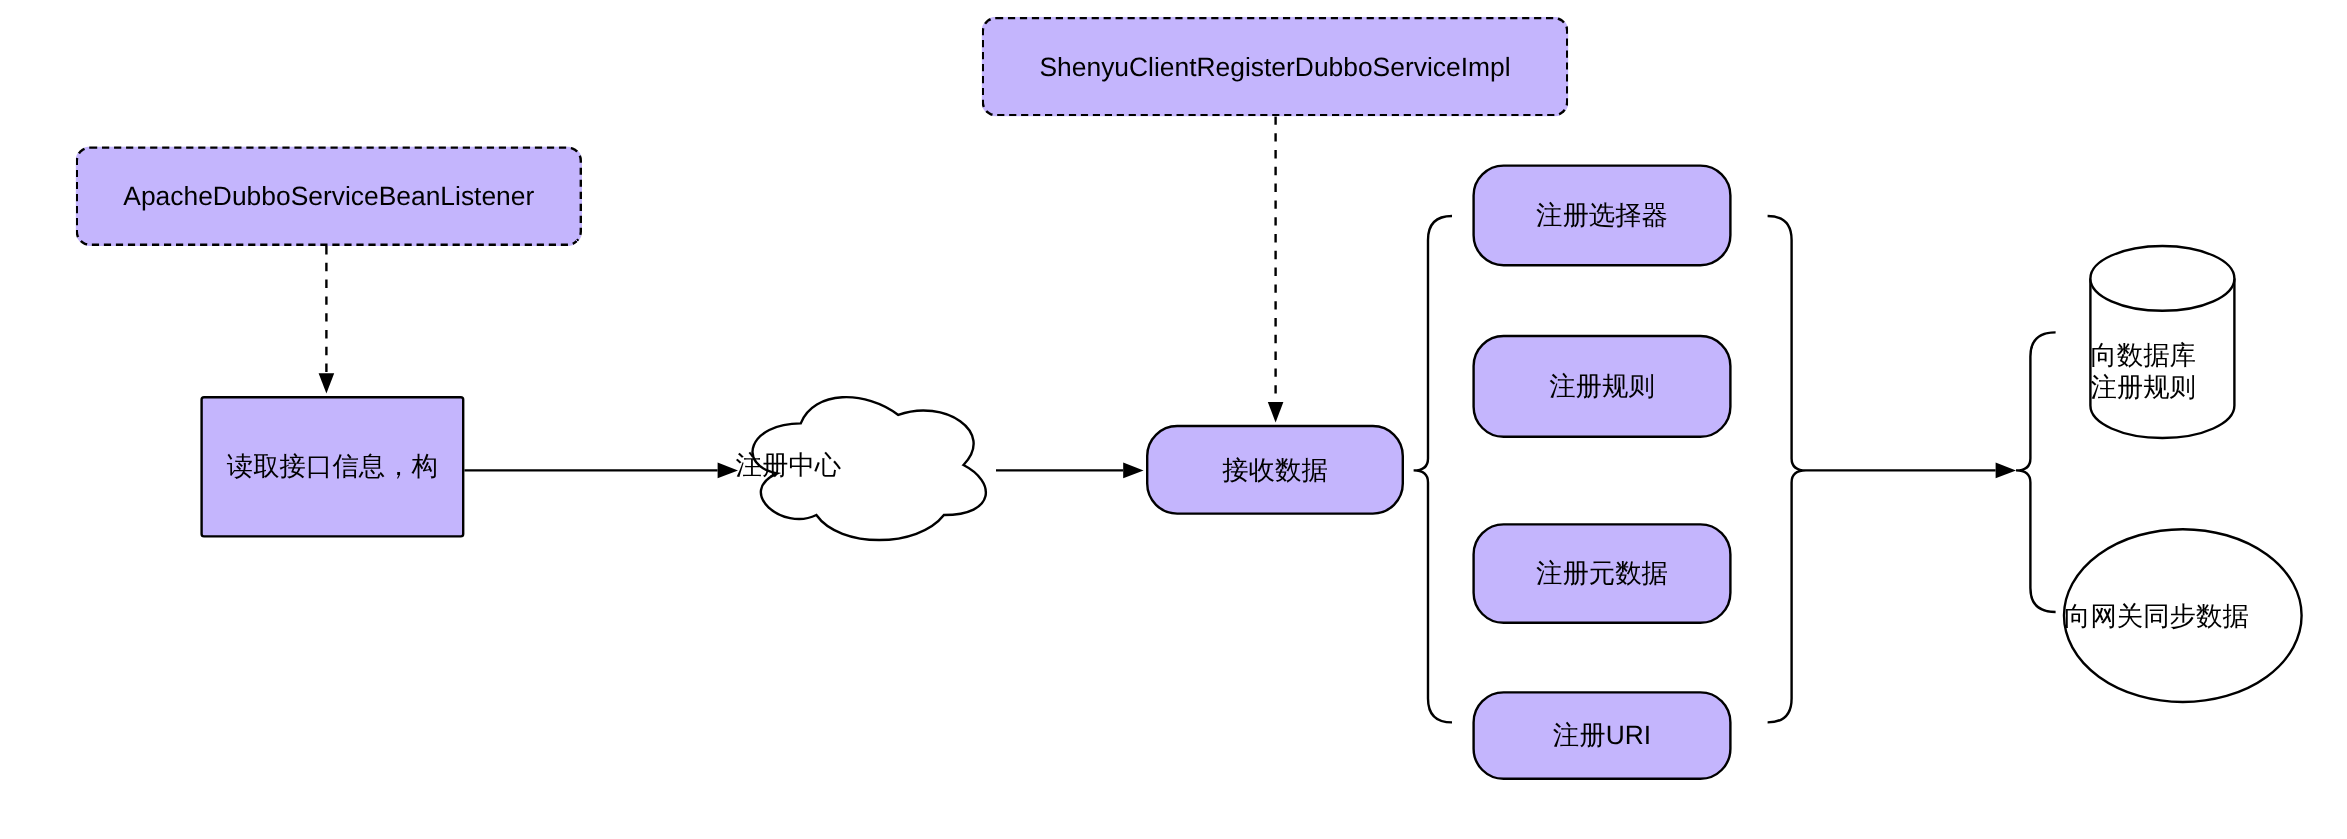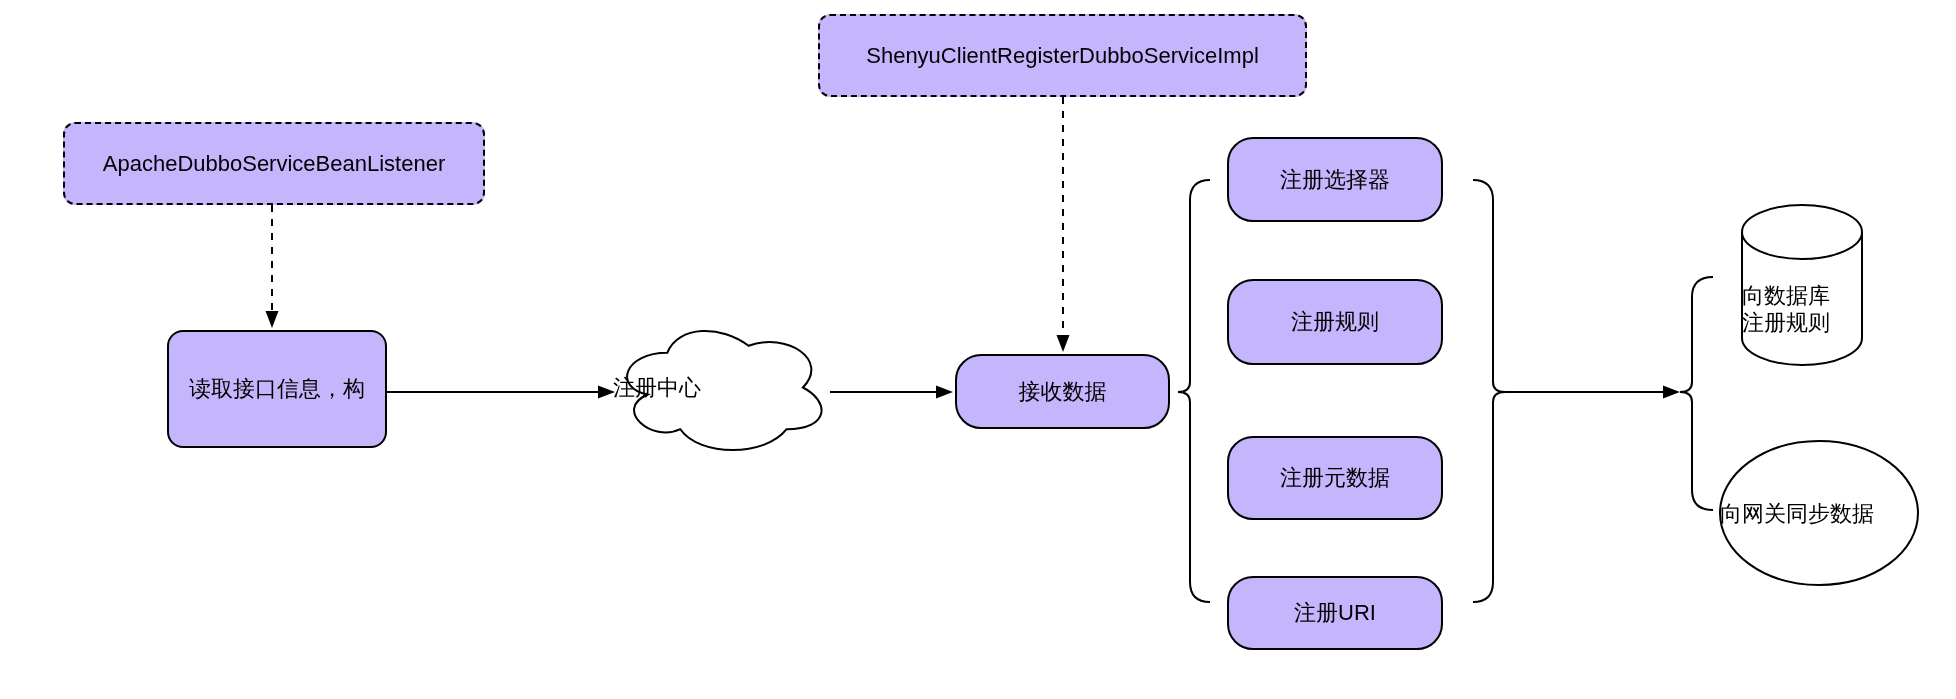--- a/index.html
+++ b/index.html
@@ -8,21 +8,21 @@
     font-family:"Liberation Sans","DejaVu Sans",sans-serif;color:#000;
   }
   .layer{position:absolute;left:0;top:0;}
   .node{
     position:absolute;box-sizing:border-box;background:#c4b5fd;
     display:flex;flex-direction:column;align-items:center;justify-content:center;
     text-align:center;font-size:22px;line-height:30px;color:#000;
   }
   .dashed{border:2px dashed #000;border-radius:12px;}
   .solid{border:2px solid #000;border-radius:26px;}
-  .big-radius{border-radius:16px;}
+  .big-radius{border-radius:3px;}
   .overlay{
     position:absolute;box-sizing:border-box;background:transparent;border:none;
     display:flex;flex-direction:column;align-items:flex-start;justify-content:center;
     text-align:center;font-size:22px;line-height:27px;color:#000;
   }
   svg .stroke{stroke:#000;stroke-width:2;fill:none;}
   svg .fillwhite{fill:#ffffff;}
   svg .head{fill:#000;stroke:none;}
   svg .dash{stroke-dasharray:7 7;}
 </style>

